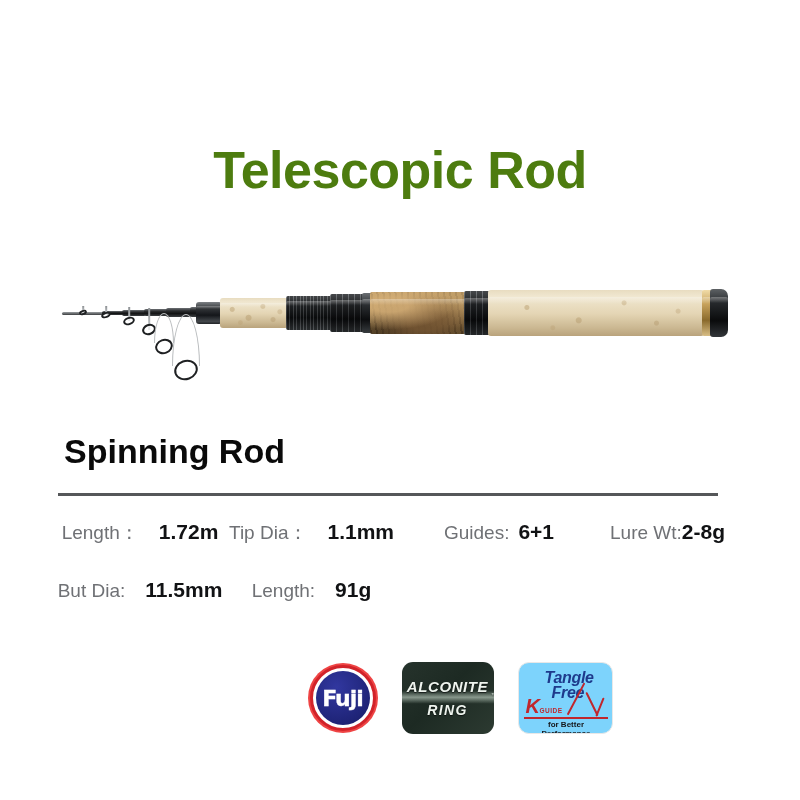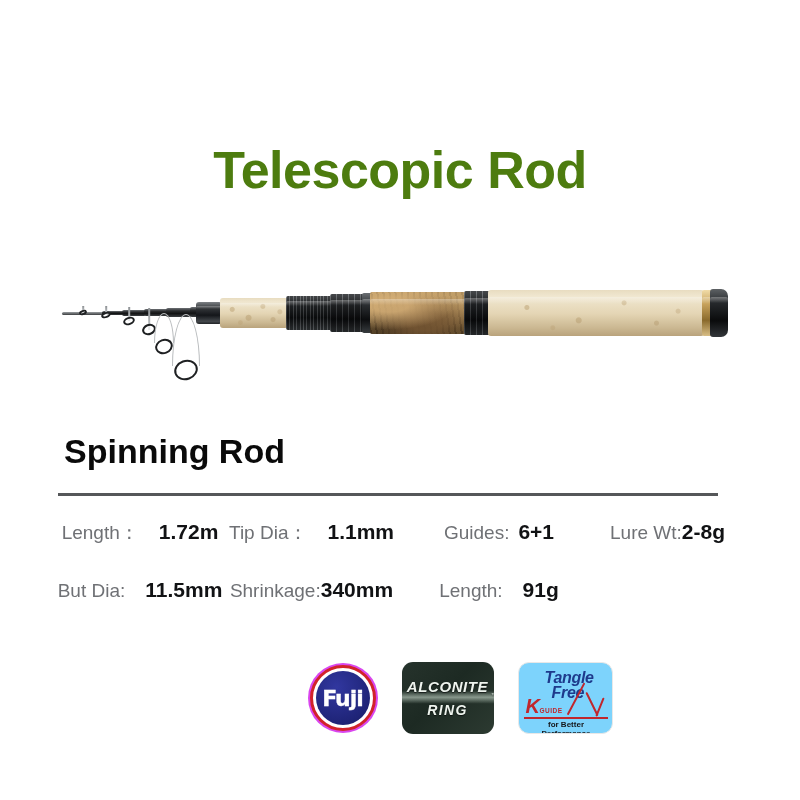--- a/index.html
+++ b/index.html
@@ -138,21 +138,21 @@
   
   .badges {
     position: absolute; left: 0; top: 652px; width: 800px; height: 92px;
     display: flex; justify-content: center; align-items: center; gap: 24px;
     padding-left: 120px;
   }
 
   
   .fuji {
     width: 70px; height: 70px; border-radius: 50%;
-    background: #d946ef;
+    background: #ef4444;
     display: flex; align-items: center; justify-content: center;
     position: relative;
   }
   .fuji .outer {
     position: absolute; inset: 2px; border-radius: 50%;
     border: 3.5px solid #d1232a; background: #fff;
   }
   .fuji .inner {
     position: absolute; inset: 8px; border-radius: 50%;
     background: radial-gradient(circle at 38% 30%, #31379f 0%, #1f2478 70%, #171b5e 100%);
@@ -328,24 +328,20 @@
       <span class="val">6+1</span>
     </div>
 
     <div class="spec tight">
       <span class="lbl">Lure Wt:</span>
       <span class="val">2-8g</span>
     </div>
     <div class="spec">
       <span class="lbl">But Dia:</span>
       <span class="val">11.5mm</span>
-    </div>
-    <div class="spec tight">
-      <span class="lbl">Shrinkage:</span>
-      <span class="val">340mm</span>
     </div>
     <div class="spec">
       <span class="lbl">Length:</span>
       <span class="val">91g</span>
     </div>
   </div>
 
   <div class="badges">
 
     <div class="fuji">

